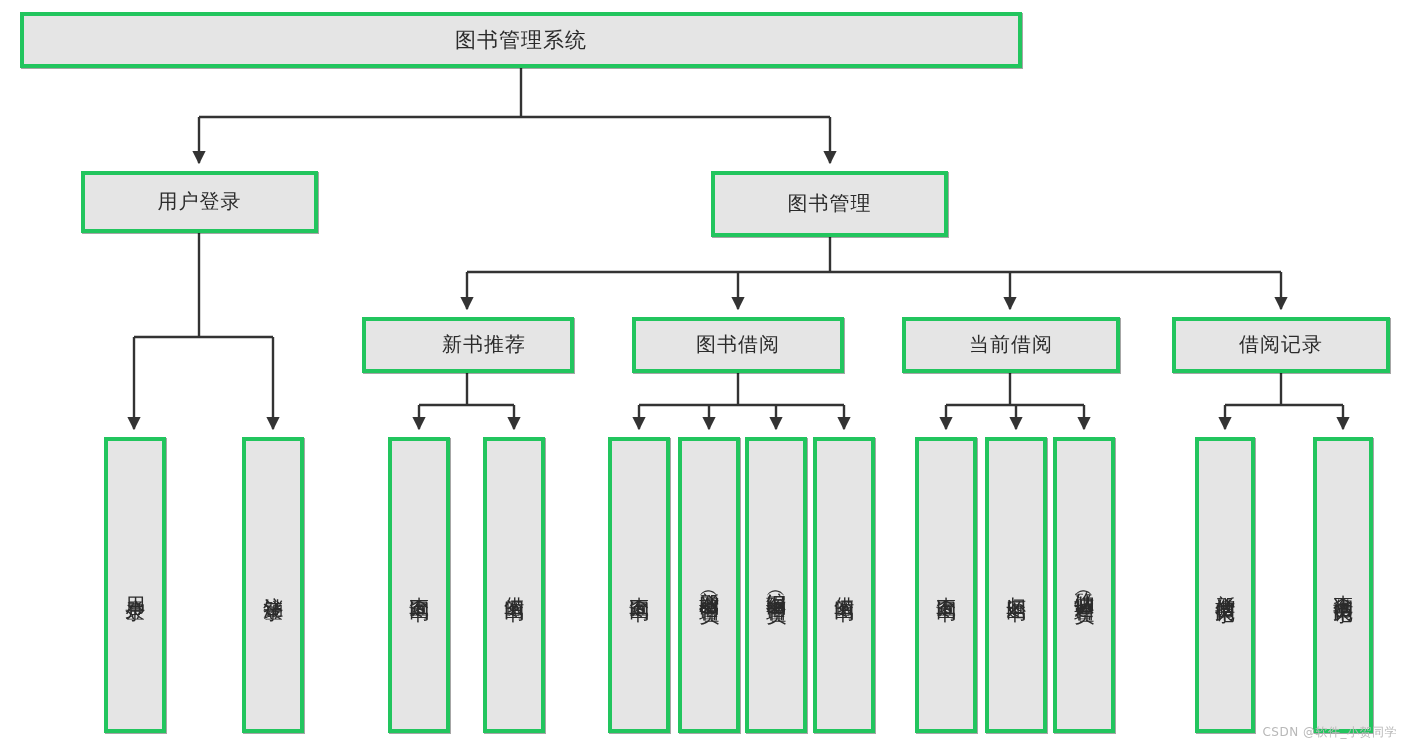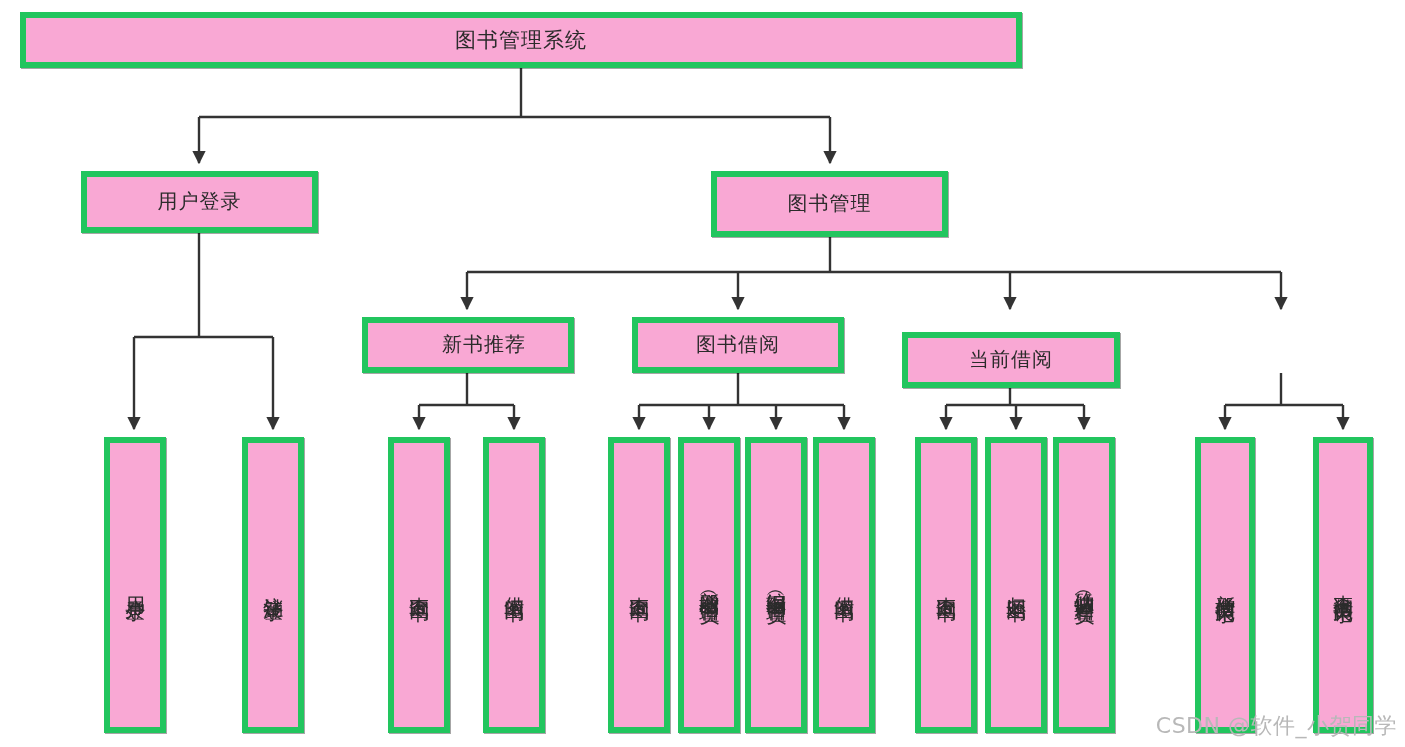--- a/index.html
+++ b/index.html
@@ -20,22 +20,22 @@
   svg#tree-svg {
     position: absolute;
     left: 0;
     top: 0;
     width: 1405px;
     height: 747px;
   }
   .node-box {
     position: absolute;
     box-sizing: border-box;
-    border: 6px solid #22c55e;
-    background: #f9a8d4;
+    border: 4px solid #22c55e;
+    background: #e5e5e5;
     display: flex;
     align-items: center;
     justify-content: center;
     box-shadow: 1px 1px 0 rgba(0,0,0,0.35);
   }
   .node-label {
     color: #2b2b2b;
     font-size: 20px;
     line-height: 1.18;
     letter-spacing: 1px;
@@ -45,21 +45,21 @@
     writing-mode: vertical-rl;
     text-orientation: upright;
     letter-spacing: 2px;
     font-size: 20px;
   }
   .node-box.root .node-label { font-size: 21px; }
   .watermark {
     position: absolute;
     right: 8px;
     bottom: 6px;
-    font-size: 22px;
+    font-size: 12px;
     color: #b8b8b8;
     letter-spacing: 0.5px;
     white-space: nowrap;
     pointer-events: none;
   }
 </style>
 </head>
 <body>
 
 <div id="diagram-root">
@@ -124,22 +124,25 @@
   <div class="node-box" style="left:711px; top:171px; width:237px; height:66px;">
     <span class="node-label">图书管理</span>
   </div>
 
   <div class="node-box" style="left:362px; top:317px; width:212px; height:56px;padding-left:32px;">
     <span class="node-label">新书推荐</span>
   </div>
   <div class="node-box" style="left:632px; top:317px; width:212px; height:56px;">
     <span class="node-label">图书借阅</span>
   </div>
-  <div class="node-box" style="left:902px; top:317px; width:218px; height:56px;margin-top:15px;">
+  <div class="node-box" style="left:902px; top:317px; width:218px; height:56px;">
     <span class="node-label">当前借阅</span>
+  </div>
+  <div class="node-box" style="left:1172px; top:317px; width:218px; height:56px;">
+    <span class="node-label">借阅记录</span>
   </div>
 
   <div class="node-box vertical" style="left:104px; top:437px; width:62px; height:296px;">
     <span class="node-label">用户登录</span>
   </div>
   <div class="node-box vertical" style="left:242px; top:437px; width:62px; height:296px;">
     <span class="node-label">注销登录</span>
   </div>
 
   <div class="node-box vertical" style="left:388px; top:437px; width:62px; height:296px;">

